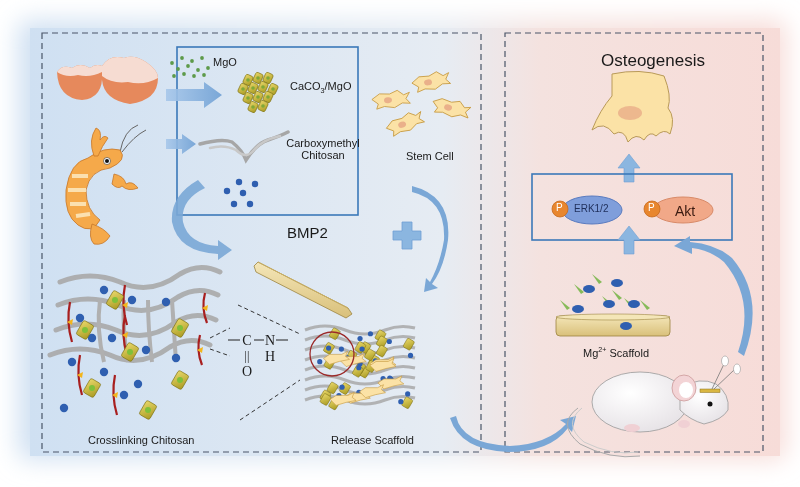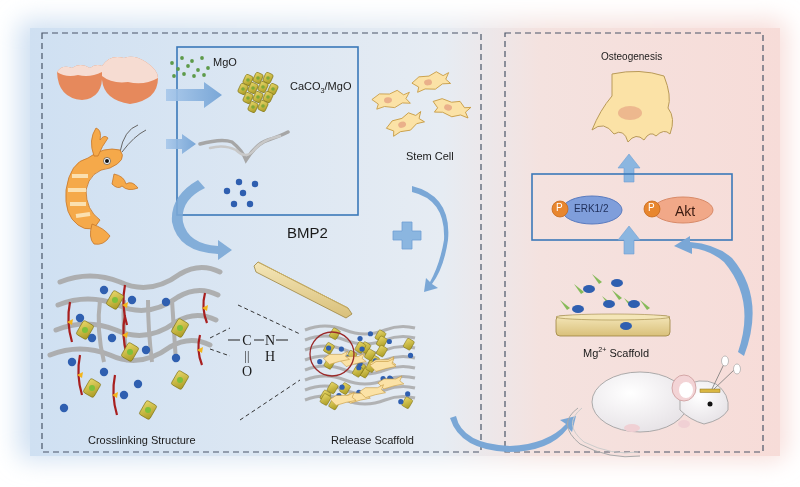--- a/index.html
+++ b/index.html
@@ -373,31 +373,35 @@
     <ellipse cx="632" cy="428" rx="8" ry="4" fill="#f0d0d4"></ellipse>
     <ellipse cx="684" cy="424" rx="6" ry="4" fill="#f0d0d4"></ellipse>
   </g>
 </svg>
 
 
 <div class="lbl" style="left:213px; top:56px; font-size:11px;">MgO</div>
 
 <div class="lbl" style="left:290px; top:80px; font-size:11px;"><span>CaCO</span><sub>3</sub><span>/MgO</span></div>
 
+<div class="lbl" style="left:284px; top:137px; font-size:11px; text-align:center; width:78px;">
+      <div>Carboxymethyl</div>
+      <div>Chitosan</div>
+    </div>
 
 <div class="lbl" style="left:287px; top:192px; font-size:15px;margin-top:32px;">BMP2</div>
 
 
 <div class="lbl" style="left:406px; top:150px; font-size:11px;">Stem Cell</div>
 
-<div class="lbl" style="left:88px; top:434px; font-size:11px;">Crosslinking Structure</div>
+<div class="lbl" style="left:88px; top:434px; font-size:11px;">Crosslinking Chitosan</div>
 
 <div class="lbl" style="left:331px; top:434px; font-size:11px;">Release Scaffold</div>
 
-<div class="lbl" style="left:601px; top:51px; font-size:10px;">Osteogenesis</div>
+<div class="lbl" style="left:601px; top:51px; font-size:17px;">Osteogenesis</div>
 
 <div class="lbl sans" style="left:574px; top:203px; font-size:10px; color:#1f2f5a;">ERK1/2</div>
 <div class="lbl sans" style="left:556px; top:202px; font-size:10px; color:#fff;">P</div>
 
 <div class="lbl sans" style="left:675px; top:203px; font-size:14px; color:#3a1a10;">Akt</div>
 <div class="lbl sans" style="left:648px; top:202px; font-size:10px; color:#fff;">P</div>
 
 <div class="lbl" style="left:583px; top:347px; font-size:11px;"><span>Mg</span><sup>2+</sup><span> Scaffold</span></div>
 </div>
 

